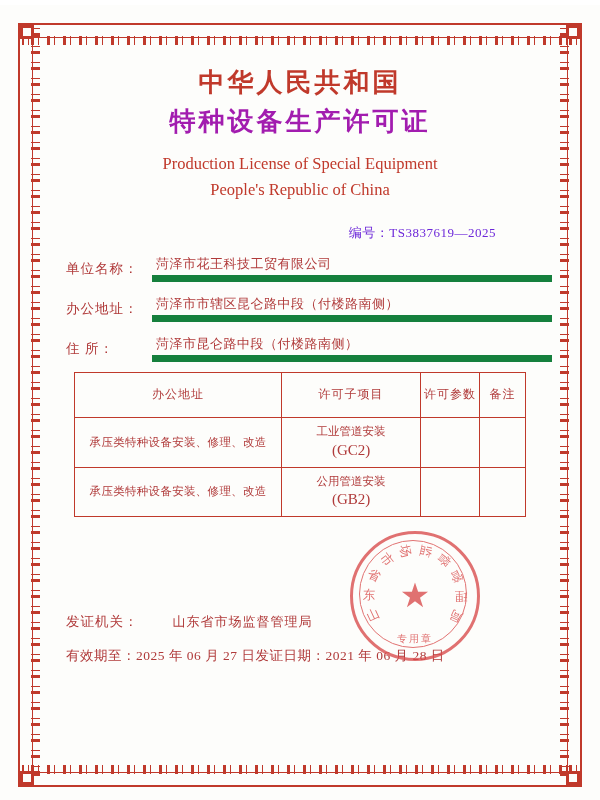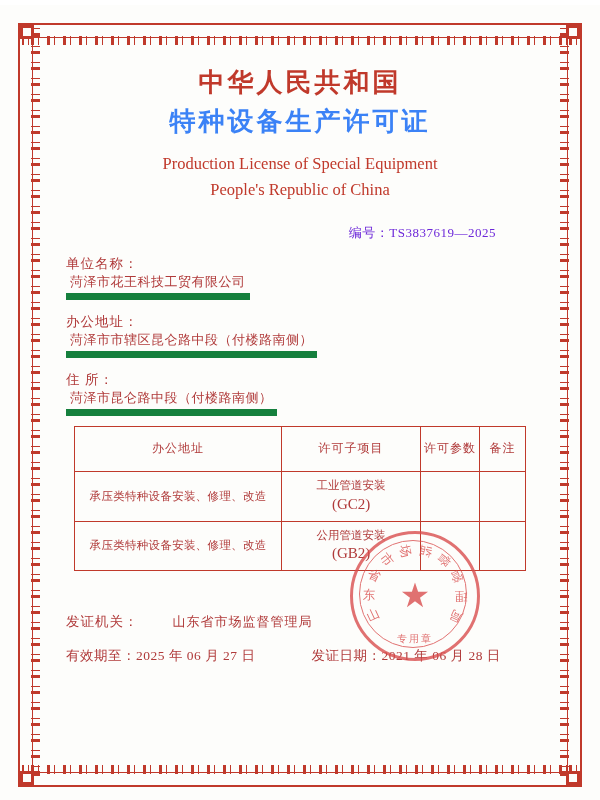--- a/index.html
+++ b/index.html
@@ -82,21 +82,21 @@
     font-size: 26px;
     letter-spacing: 3px;
     font-weight: bold;
     color: #c0392b;
     line-height: 1.5;
   }
   .title-cn-2 {
     font-size: 26px;
     letter-spacing: 3px;
     font-weight: bold;
-    color: #3b82f6;
+    color: #a21caf;
     line-height: 1.5;
   }
   .title-en-1 {
     font-size: 16.5px;
     color: #c0392b;
     margin-top: 10px;
     line-height: 1.55;
   }
   .title-en-2 {
     font-size: 16.5px;
@@ -108,26 +108,25 @@
     margin-top: 22px;
     text-align: right;
     padding-right: 56px;
     font-size: 13px;
     color: #6d28d9;
     letter-spacing: 0.5px;
   }
 
   .field-row {
     display: flex;
-    align-items: flex-start;
+    align-items: center;
     font-size: 13.5px;
     margin-top: 13px;
     padding-left: 18px;
     color: #b03a3a;
-    flex-direction: column;
   }
   .field-label {
     width: 86px;
     flex: none;
     letter-spacing: 1px;
     white-space: nowrap;
   }
   .field-value {
     flex: 1;
     border-bottom: 7px solid #15803d;
@@ -199,21 +198,20 @@
     gap: 28px;
   }
   .issuer-label { white-space: nowrap; }
   .issuer-value {
     margin-left: 6px;
     font-size: 13px;
   }
   .dates-row {
     display: flex;
     justify-content: flex-start;
-    gap: 56px;
     padding-left: 18px;
     margin-top: 16px;
     font-size: 13.5px;
     color: #b03a3a;
     letter-spacing: 0.5px;
   }
 
   
   .seal {
     position: absolute;

